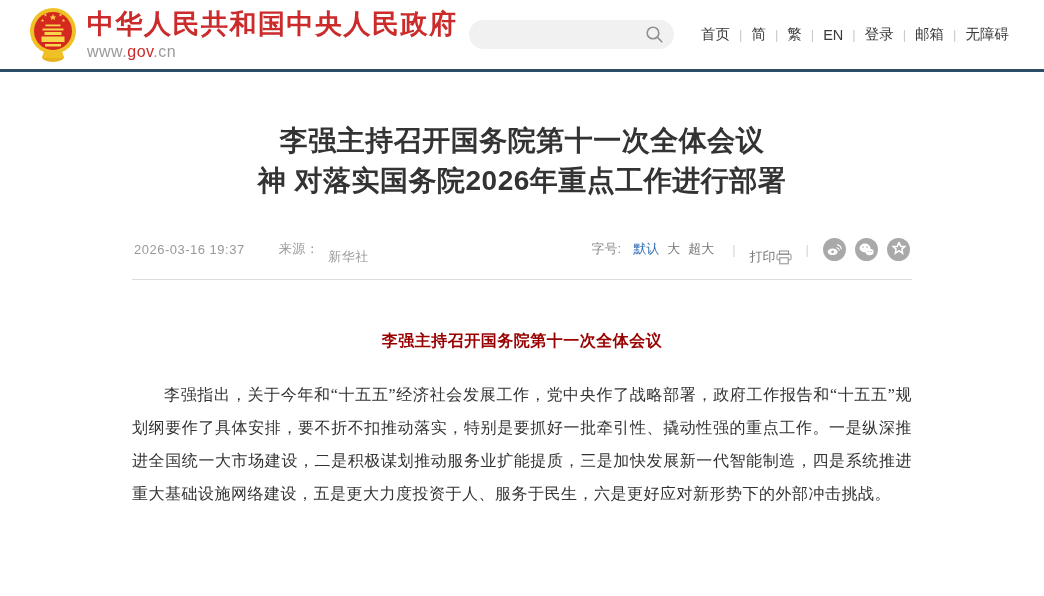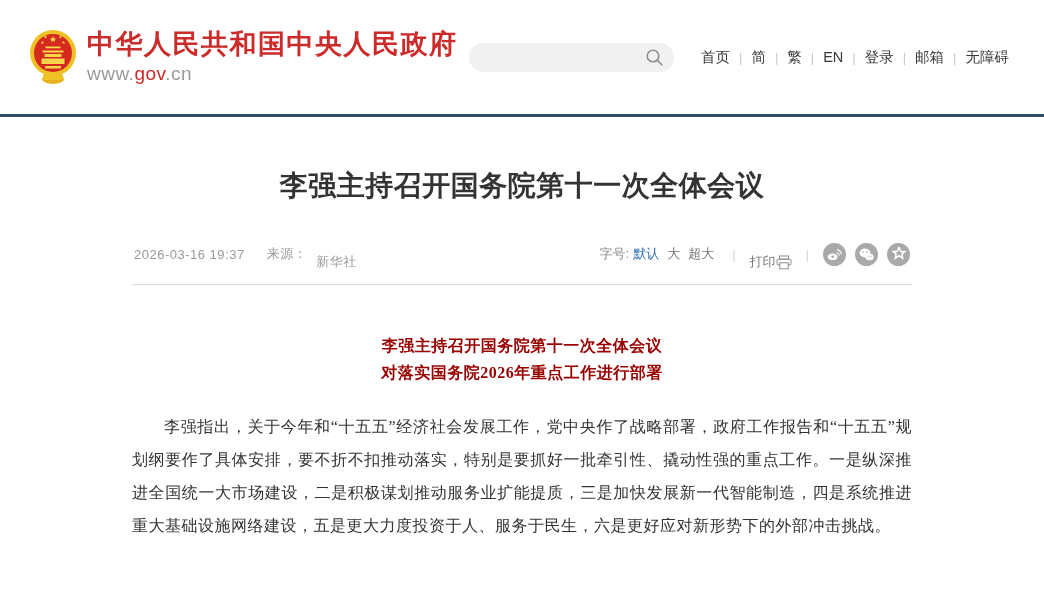--- a/index.html
+++ b/index.html
@@ -7,38 +7,38 @@
   body {
     font-family: "Liberation Sans", sans-serif;
     color:#333;
     width:1044px;
     min-height:596px;
     margin:0 auto;
   }
 
   
   .header {
-    height:117px;
+    height:72px;
     display:flex;
     align-items:center;
     justify-content:space-between;
     padding:0 34px 0 28px;
     border-bottom:3px solid #2d4c66;
     background:#fff;
   }
   .logo { display:flex; align-items:center; gap:9px; cursor:pointer; }
   .logo-text { display:flex; flex-direction:column; }
   .site-title {
     color:#cb2b2b;
     font-size:27px;
     font-weight:bold;
     letter-spacing:1.5px;
     line-height:30px;
   }
-  .site-url { font-size:19px; color:#9a9a9a; margin-top:4px; letter-spacing:0.5px; }
+  .site-url { font-size:16px; color:#9a9a9a; margin-top:4px; letter-spacing:0.5px; }
   .site-url .gov { color:#cb2b2b; }
 
   .header-right { display:flex; align-items:center; gap:26px; }
   .search-box {
     width:205px; height:29px;
     background:#f1f1f1;
     border-radius:15px;
     display:flex; align-items:center;
     padding:0 10px 0 14px;
   }
@@ -70,25 +70,25 @@
     margin-top:31px;
     display:flex;
     justify-content:space-between;
     align-items:flex-start;
     font-size:13px;
     color:#999;
     padding:0 2px 13px 2px;
     border-bottom:1px solid #dcdcdc;
   }
   .meta-left { display:flex; align-items:center; letter-spacing:0.5px; }
-  .meta-source-label { margin-left:22px; }
+  .meta-source-label { margin-left:34px; }
   .meta-source { margin-left:9px;margin-top:16px; }
 
   .meta-right { display:flex; align-items:center; color:#8c8c8c; }
-  .fs-label { margin-right:0; }
+  .fs-label { margin-right:8px; }
   .fs-option { cursor:pointer; margin:0 4px; color:#777; }
   .fs-option.active { color:#2e6cb5; font-weight:normal; }
   .meta-sep { color:#d5d5d5; margin:0 14px; }
   .print-btn { display:flex; align-items:center; cursor:pointer; color:#777;margin-top:16px; }
   .share-group { display:flex; align-items:center; gap:9px; }
   .share-circle {
     width:23px; height:23px; border-radius:50%;
     background:#a9a9a9;
     display:flex; align-items:center; justify-content:center;
     cursor:pointer;
@@ -182,20 +182,21 @@
       <span class="nav-sep">|</span>
       <span class="nav-item">无障碍</span>
     </nav>
   </div>
 </div>
 
 <div class="main">
 
   <h1 class="article-title">
     <div>李强主持召开国务院第十一次全体会议</div>
+    <div>神 对落实国务院2026年重点工作进行部署</div>
   </h1>
 
   <div class="meta-row">
     <div class="meta-left">
       <span>2026-03-16 19:37</span>
       <span class="meta-source-label">来源：</span>
       <span class="meta-source">新华社</span>
     </div>
 
     <div class="meta-right">
@@ -244,18 +245,17 @@
               <use href="#st" transform="scale(6.2)" fill="none" stroke="#fff" stroke-width="0.24"></use>
             </svg>
           </span>
         </span>
       </span>
     </div>
   </div>
 
   <div class="article-head">
     <div>李强主持召开国务院第十一次全体会议</div>
-    <div>对落实国务院2026年重点工作进行部署</div>
   </div>
 
   <p class="article-para">李强指出，关于今年和“十五五”经济社会发展工作，党中央作了战略部署，政府工作报告和“十五五”规划纲要作了具体安排，要不折不扣推动落实，特别是要抓好一批牵引性、撬动性强的重点工作。一是纵深推进全国统一大市场建设，二是积极谋划推动服务业扩能提质，三是加快发展新一代智能制造，四是系统推进重大基础设施网络建设，五是更大力度投资于人、服务于民生，六是更好应对新形势下的外部冲击挑战。</p>
 
 </div>
 
 </body></html>

